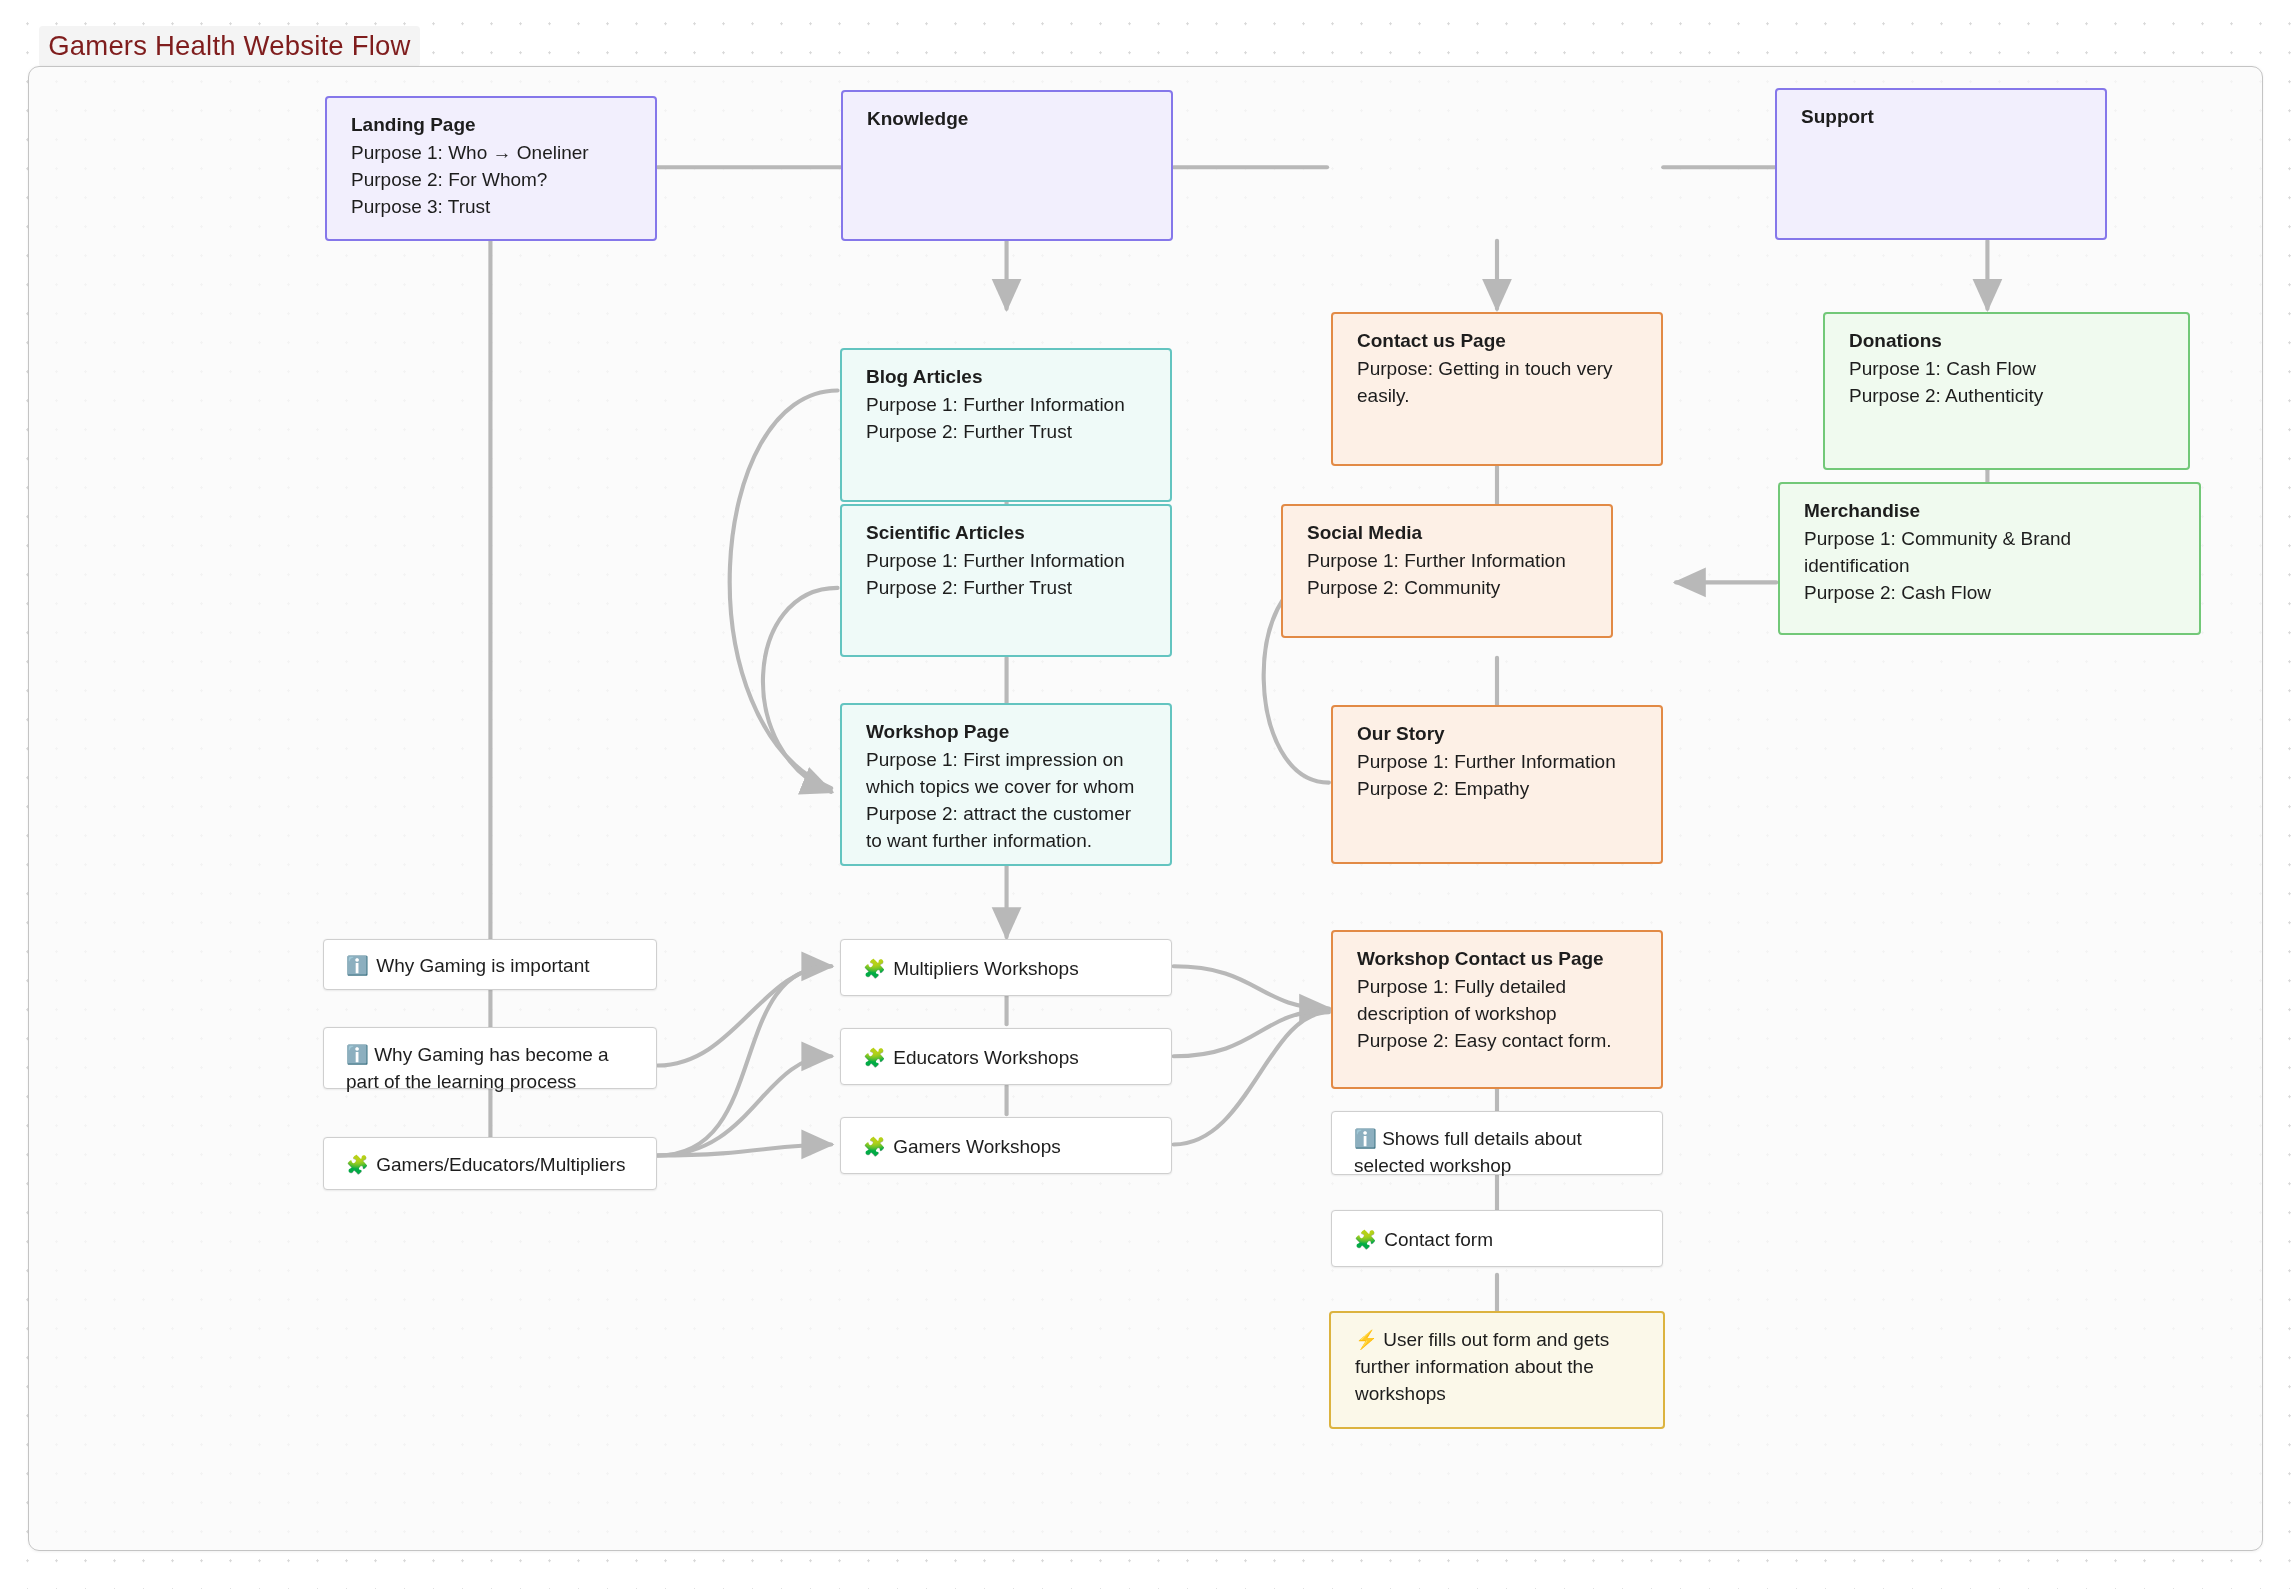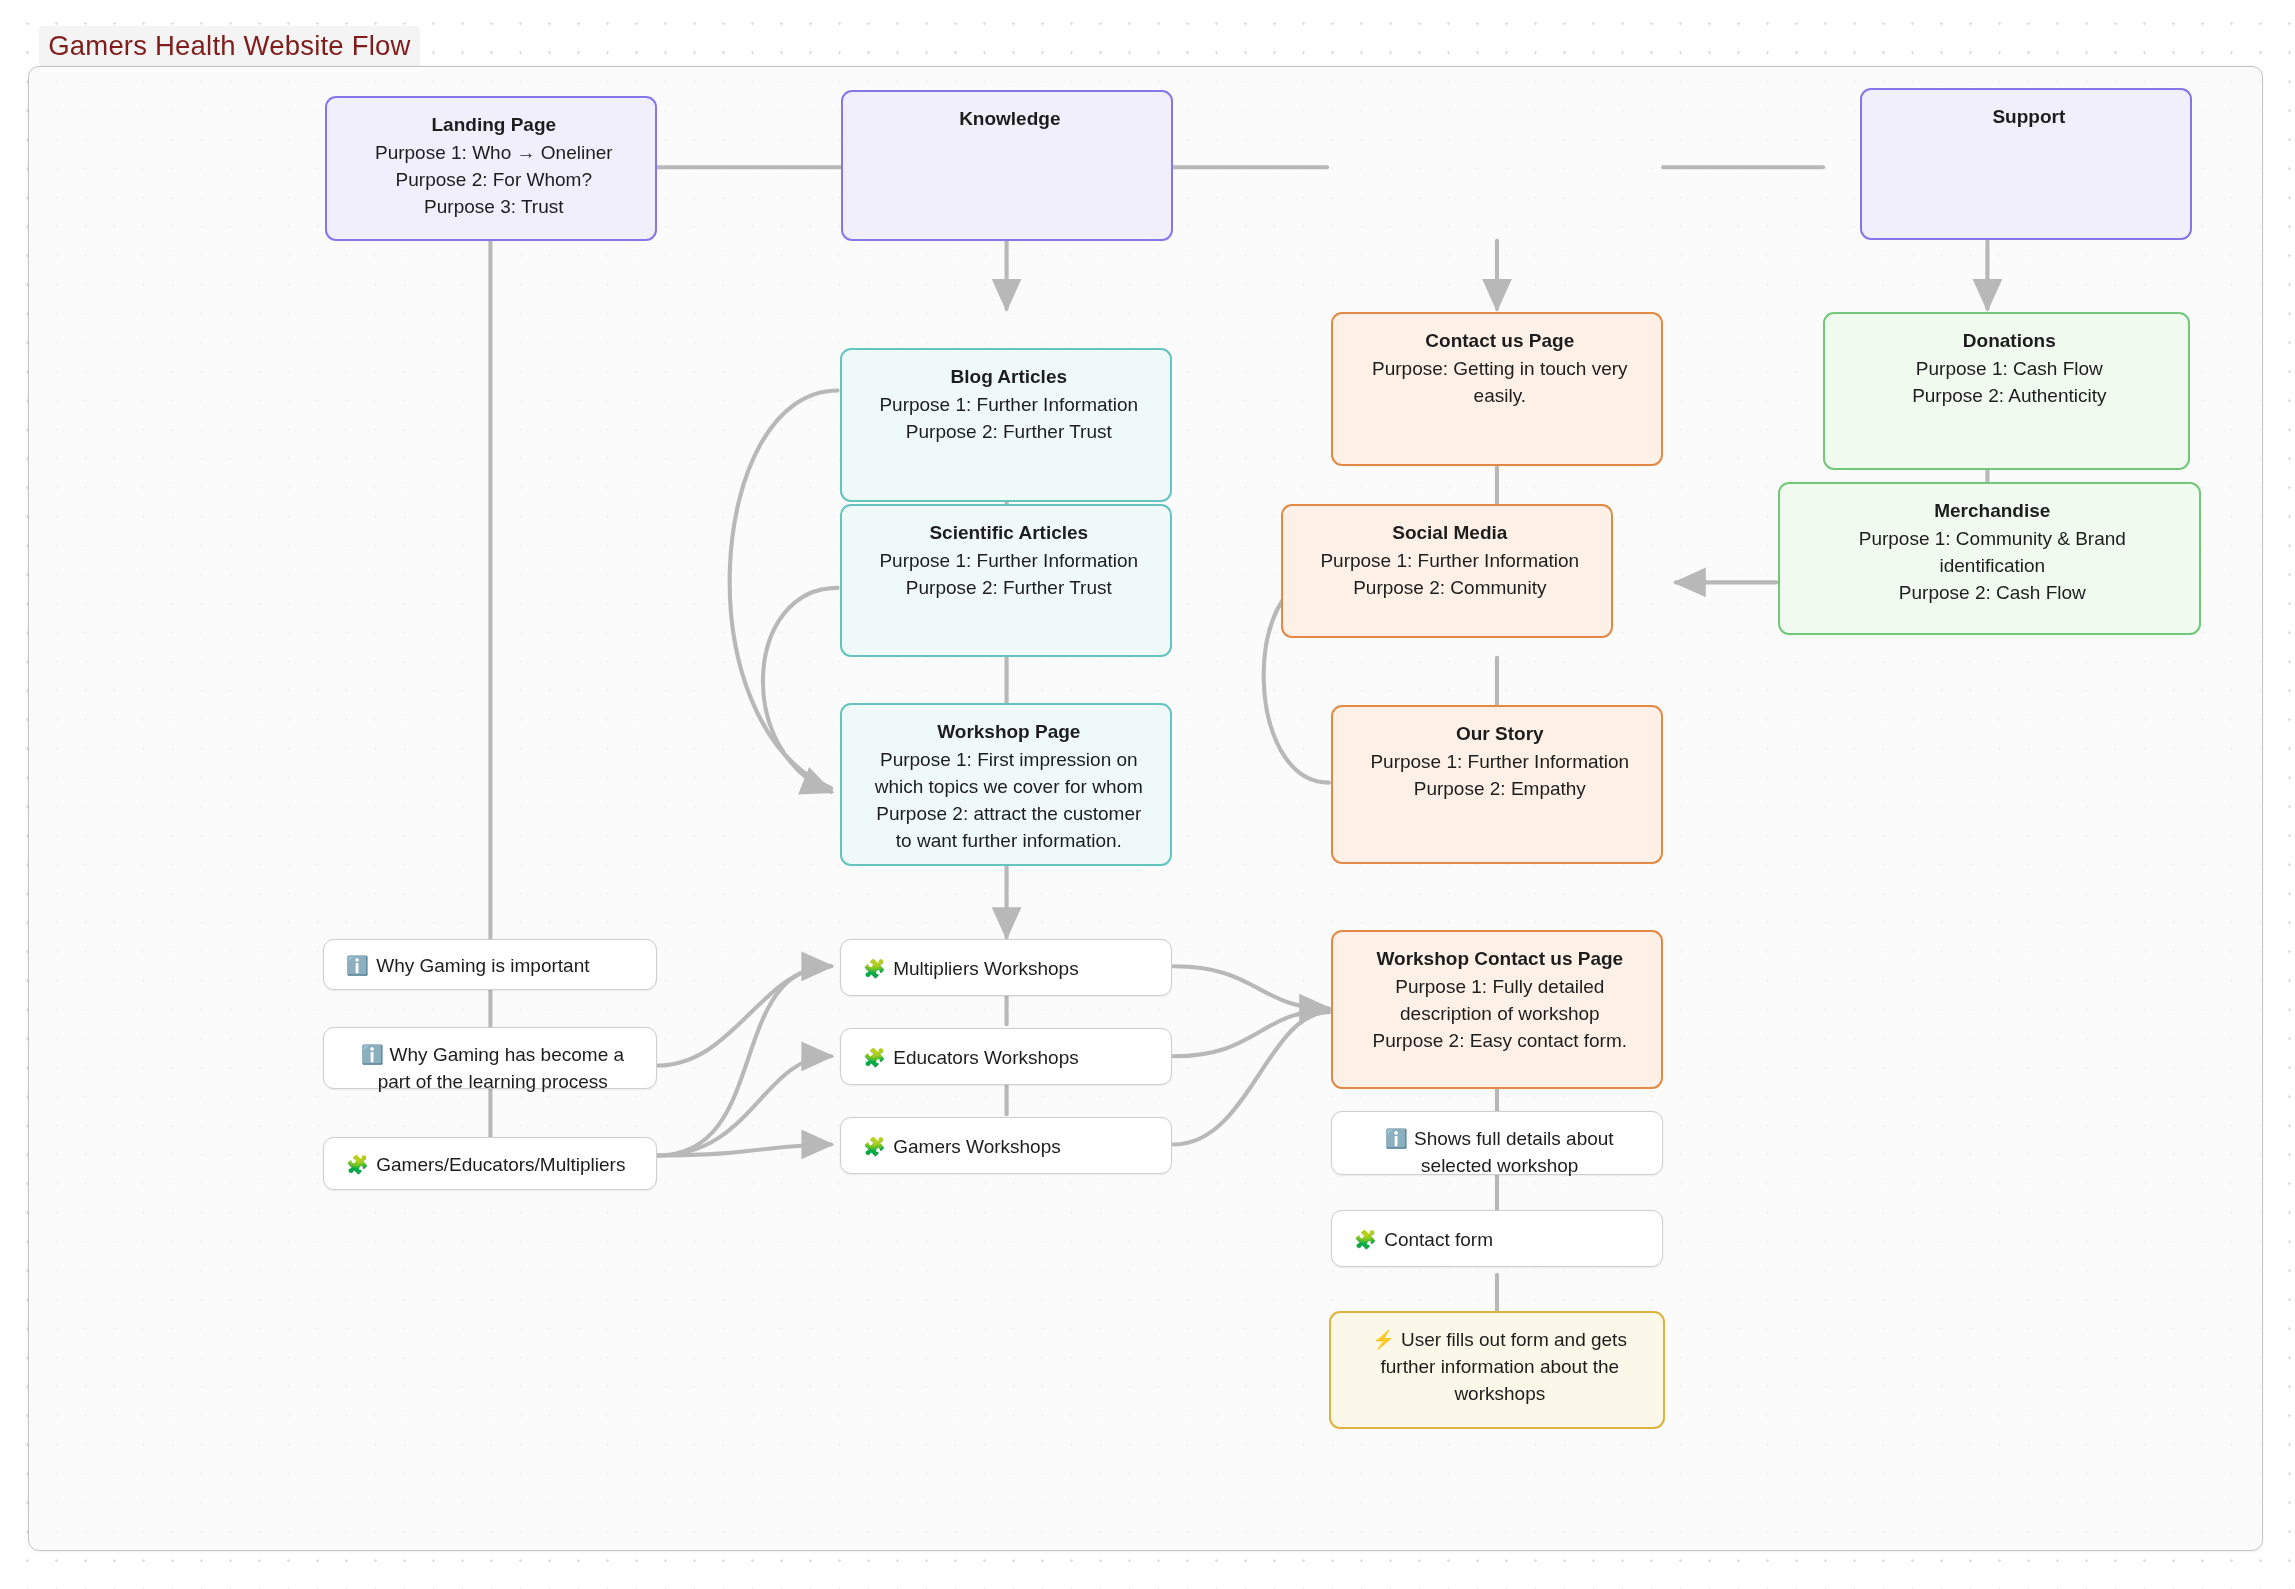--- a/index.html
+++ b/index.html
@@ -44,26 +44,25 @@
   #edges {
     position: absolute;
     left: 0; top: 0;
     width: 2296px; height: 1590px;
     pointer-events: none;
   }
   
   .node {
     position: absolute;
     box-sizing: border-box;
-    border-radius: 11px;
+    border-radius: 4px;
     padding: 13px 18.4px 11px 24px;
     font-size: 19px;
     line-height: 27px;
     color: #1d1d1d;
-    text-align: center;
   }
   .node .ttl {
     font-weight: bold;
     display: block;
     margin-bottom: 0.9px;
   }
   .node .ln { display: block; }
   .node.purple { background:#f2effd; border:2.8px solid #8577ea; }
   .node.teal   { background:#effaf8; border:2.8px solid #63c4c0; }
   .node.orange { background:#fdf0e6; border:2.8px solid #e28a45; }
@@ -148,21 +147,21 @@
     <span class="ln">Purpose 1: Who → Oneliner</span>
     <span class="ln">Purpose 2: For Whom?</span>
     <span class="ln">Purpose 3: Trust</span>
   </div>
 
   <div class="node purple" style="left:841px; top:90px; width:332px; height:151px;">
     <span class="ttl">Knowledge</span>
   </div>
 
 
-  <div class="node purple" style="left:1860px; top:88px; width:332px; height:152px;">
+  <div class="node purple" style="left:1775px; top:88px; width:332px; height:152px;">
     <span class="ttl">Support</span>
   </div>
 
   <div class="node teal" style="left:840px; top:308px; width:332px; height:154px;margin-top:40px;">
     <span class="ttl">Blog Articles</span>
     <span class="ln">Purpose 1: Further Information</span>
     <span class="ln">Purpose 2: Further Trust</span>
   </div>
 
   <div class="node orange" style="left:1331px; top:312px; width:332px; height:154px;">

